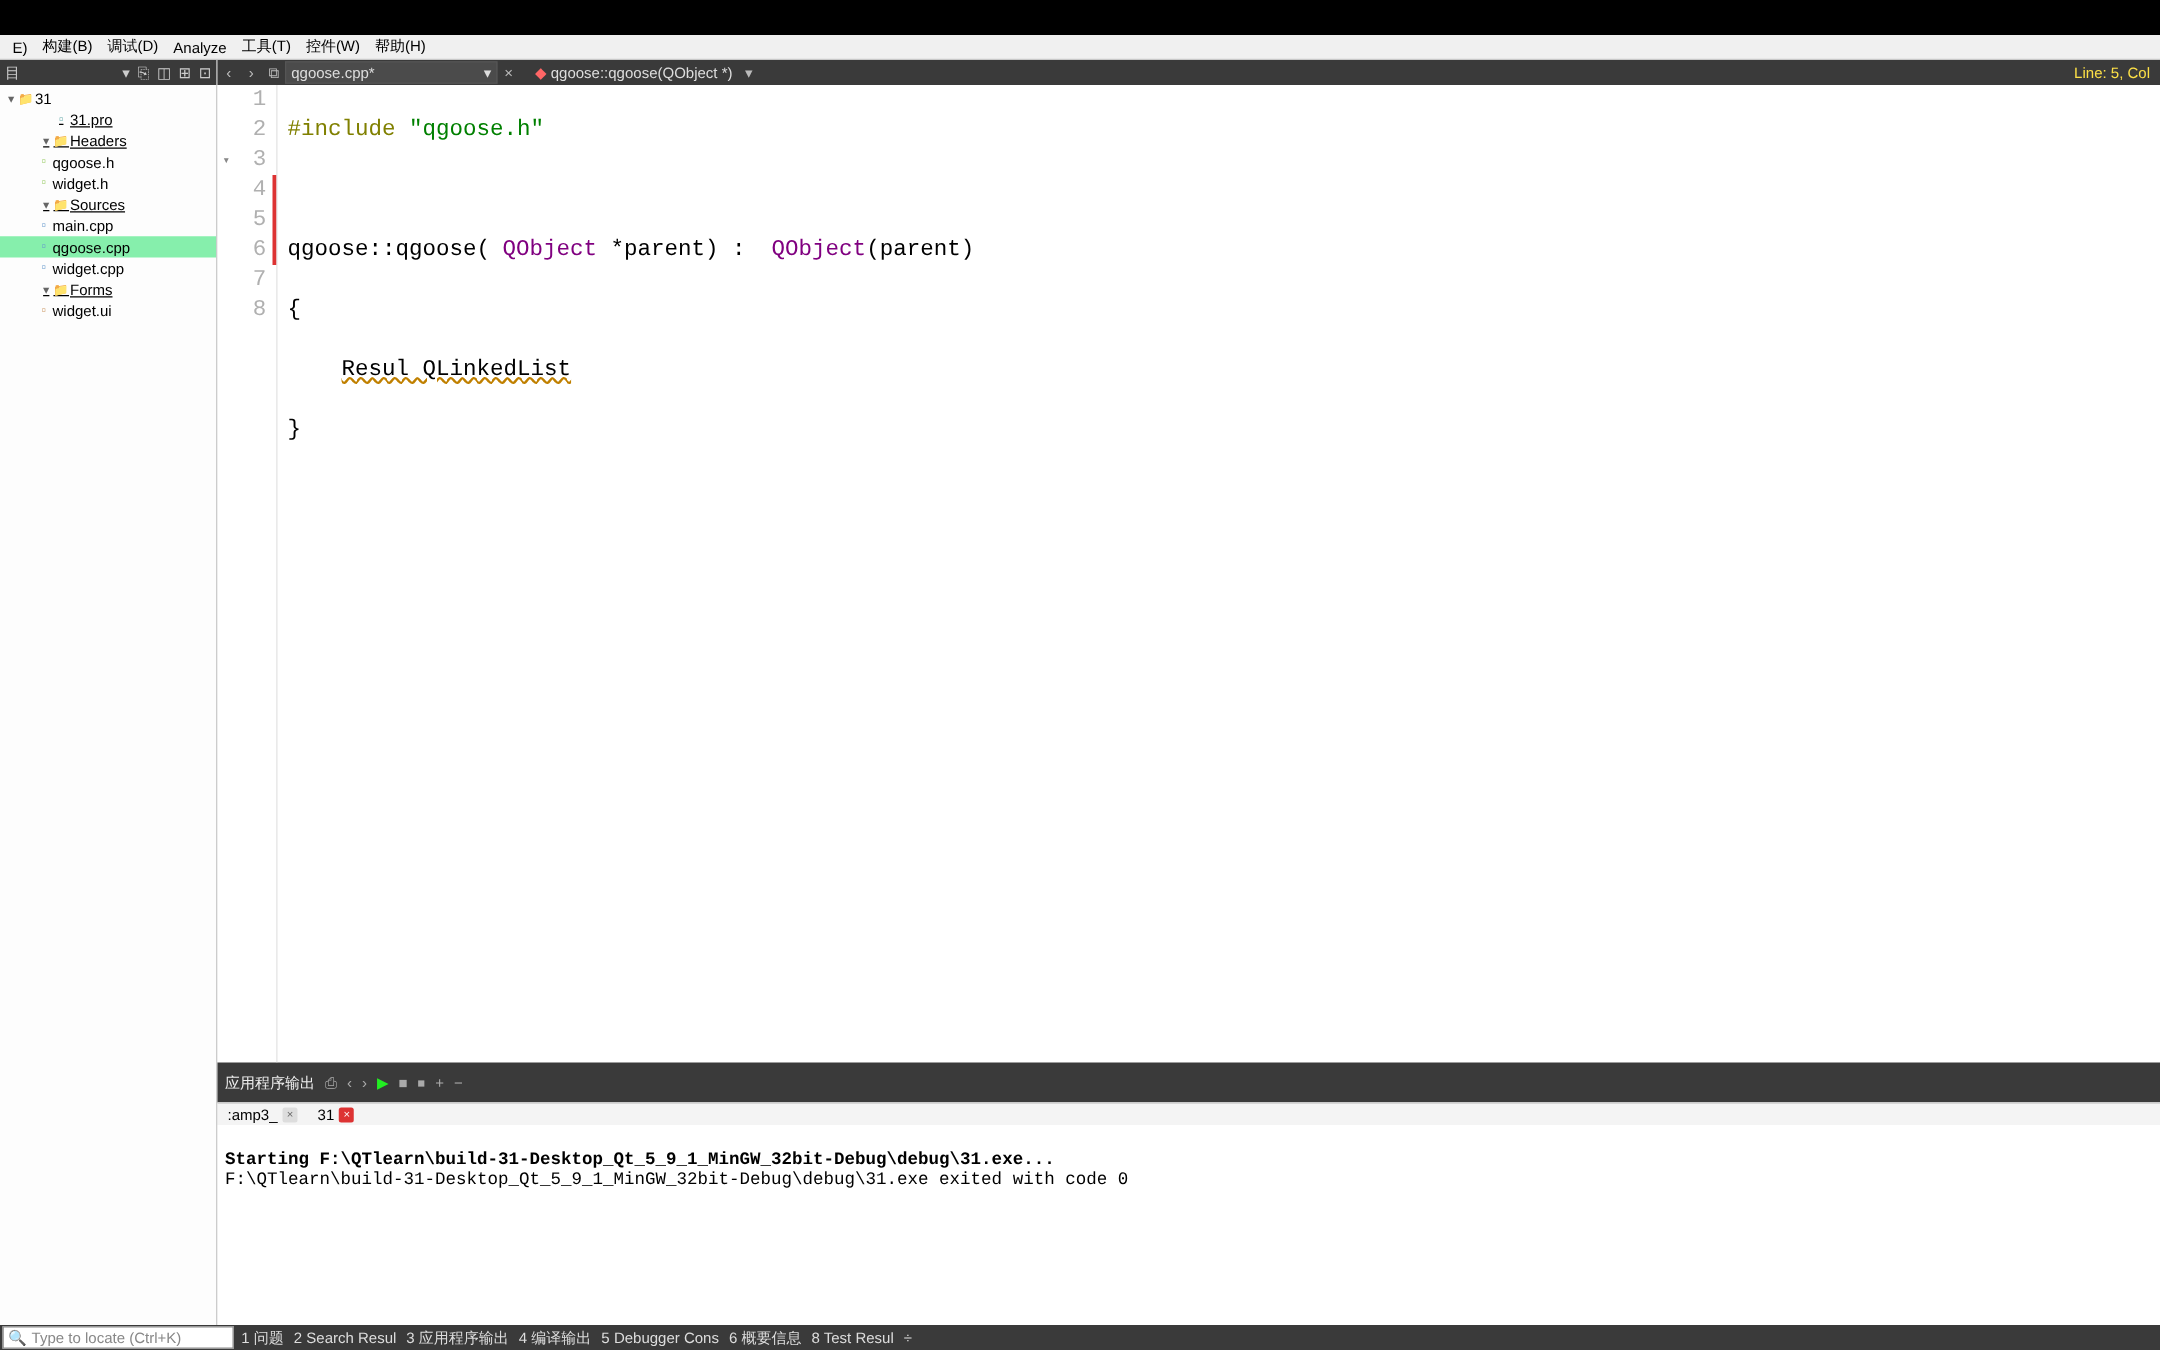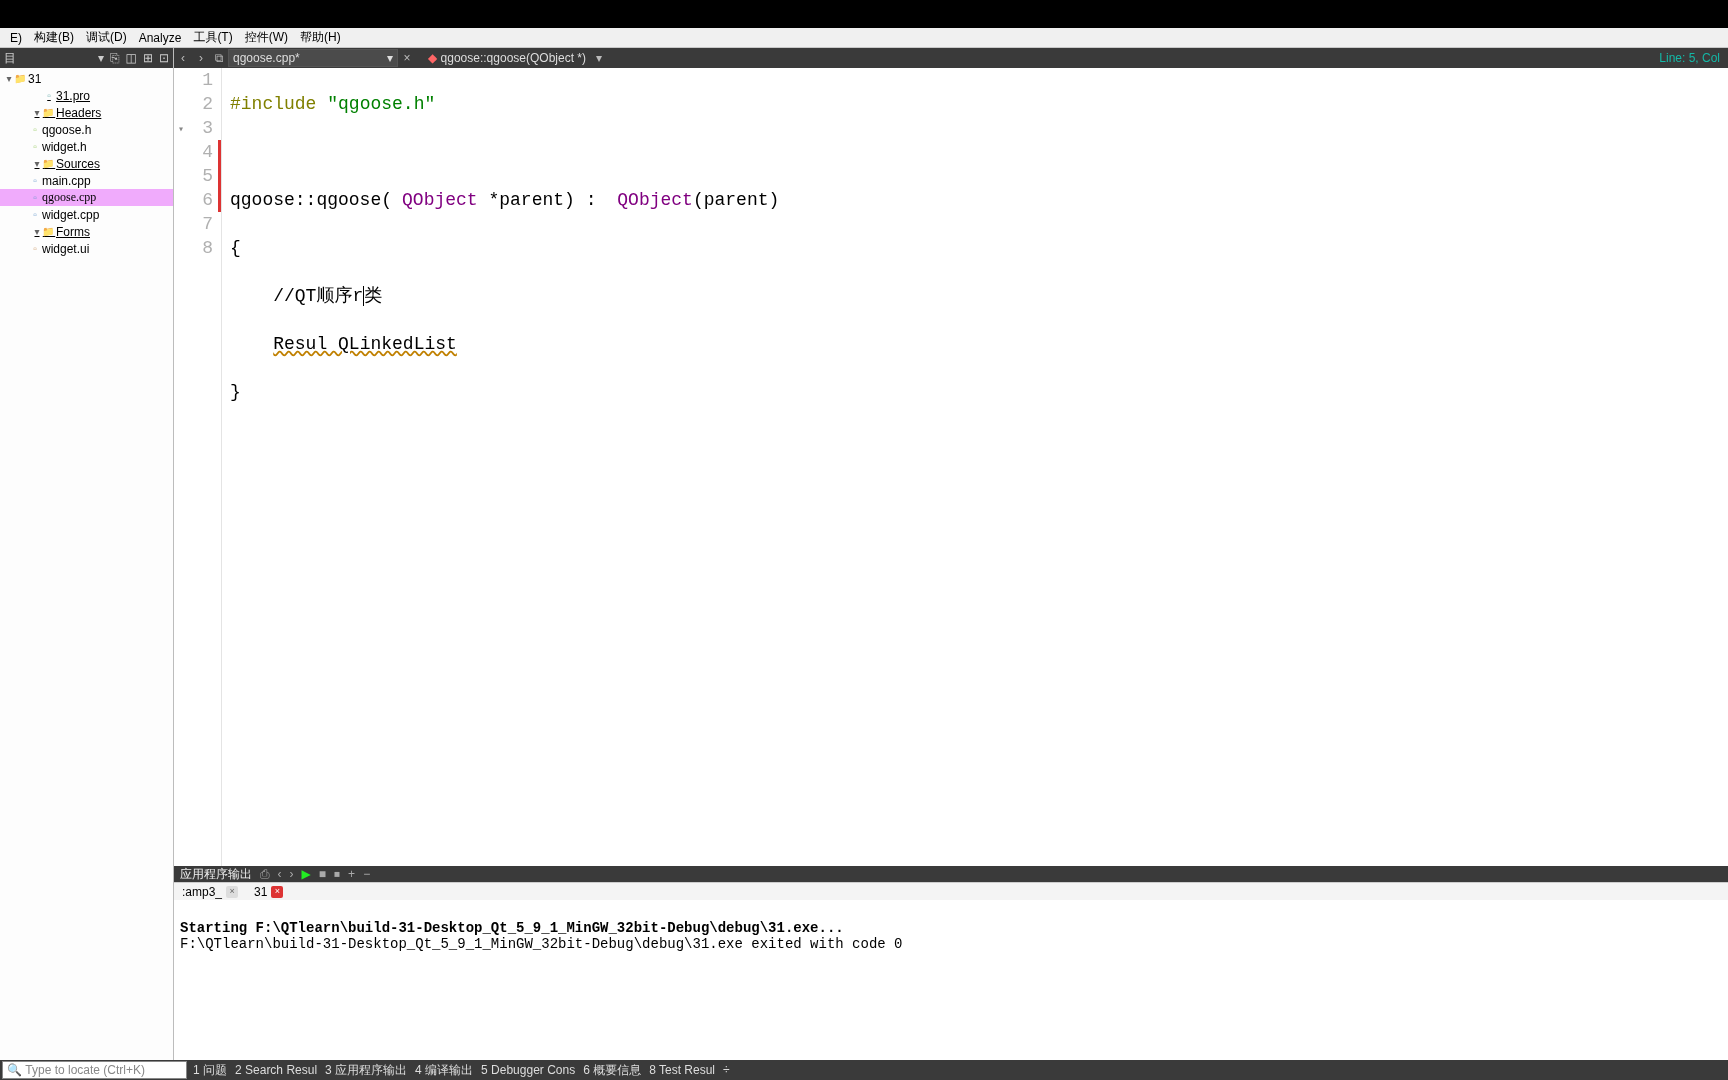--- a/index.html
+++ b/index.html
@@ -10,52 +10,52 @@
   
   .menubar { height: 20px; background: #f0f0f0; border-bottom: 1px solid #c8c8c8; display: flex; align-items: center; padding: 0 4px; font-size: 12px; }
   .menubar .item { padding: 2px 6px; }
 
   
   .toolbar { height: 20px; background: #3a3a3a; color: #ddd; display: flex; align-items: center; font-size: 12px; }
   .toolbar .ticon { width: 18px; text-align: center; color: #bbb; }
   .file-dd { background: #4b4b4b; color: #ddd; padding: 0 4px; min-width: 170px; display: flex; align-items: center; height: 18px; border: 1px solid #555; text-align: right; }
   .file-dd .chev { margin-left: auto; }
   .symbol-dd { margin-left: 8px; padding: 0 4px; display: flex; align-items: center; }
-  .status-right { margin-left: auto; padding: 0 8px; color: #14b8a6; }
+  .status-right { margin-left: auto; padding: 0 8px; color: #fde047; }
 
   
   .main { flex: 1; display: flex; min-height: 0; }
 
   .sidebar { width: 174px; background: #fdfdfd; border-right: 1px solid #bcbcbc; display: flex; flex-direction: column; }
   .sb-tools { height: 20px; background: #3a3a3a; display: flex; align-items: center; justify-content: flex-end; padding: 0 4px; gap: 6px; color: #ccc; }
   .sb-tools .sp { flex: 1; }
   .tree { flex: 1; overflow: auto; font-size: 12px; padding-top: 2px; }
   .node { display: flex; align-items: center; height: 17px; padding-left: 4px; }
   .node.d1 { padding-left: 32px; text-decoration: underline; }
   .node.d2 { padding-left: 18px; }
-  .node.sel { background: #f0abfc; font-family: Liberation Serif, serif; }
+  .node.sel { background: #86efac; }
   .tw { width: 10px; text-align: center; color: #666; font-size: 10px; }
   .fic { width: 14px; display: inline-flex; justify-content: center; }
 
   .editor-wrap { flex: 1; display: flex; flex-direction: column; min-width: 0; }
   .editor { flex: 1; display: flex; background: #fff; font-family: Consolas, "Courier New", monospace; font-size: 18px; line-height: 24px; overflow: auto; }
   .gutter { width: 48px; text-align: right; padding-right: 8px; color: #b0b0b0; border-right: 1px solid #e4e4e4; user-select: none; position: relative; }
   .gutter .ln { height: 24px; }
   .gutter .fold { position: absolute; left: 4px; color: #888; font-size: 10px; }
   .gutter .mark { position: absolute; right: 0; width: 3px; height: 24px; background: #d33; }
   .code { padding-left: 8px; white-space: pre; }
   .code .row { height: 24px; }
   .kw { color: #808000; }
   .str { color: #008000; }
   .type { color: #800080; margin-left: 10px; }
   .warn { text-decoration: underline wavy #c08000; }
   .cur { border-left: 1px solid #000; }
 
   
-  .out-header { height: 16px; background: #3a3a3a; color: #eee; display: flex; align-items: center; font-size: 12px; padding: 0 6px; gap: 8px; }
+  .out-header { height: 32px; background: #3a3a3a; color: #eee; display: flex; align-items: center; font-size: 12px; padding: 0 6px; gap: 8px; }
   .out-header .ctl { color: #aaa; }
   .out-header .play { color: #2e2; }
   .tabs-row { height: 18px; background: #f4f4f4; border-top: 1px solid #ccc; display: flex; align-items: center; font-size: 12px; }
   .tab { padding: 0 8px; display: flex; align-items: center; gap: 4px; }
   .tab .x { width: 12px; height: 12px; background: #ddd; border-radius: 2px; text-align: center; line-height: 11px; font-size: 9px; color: #666; }
   .tab.active .x { background: #d33; color: #fff; }
   .output { height: 160px; background: #fff; font-family: Liberation Mono, monospace; font-size: 14px; padding: 4px 6px; white-space: pre; overflow: auto; }
   .output .bold { font-weight: bold; }
 
   
@@ -187,21 +187,20 @@
           <div class="ln">6</div>
           <span class="mark" style="top:120px"></span>
           <div class="ln">7</div>
           <div class="ln">8</div>
         </div>
         <div class="code">
 <div class="row"><span class="kw">#include</span> <span class="str">"qgoose.h"</span></div>
 <div class="row"></div>
 <div class="row"><span>qgoose::qgoose(</span><span class="type">QObject</span><span> *parent) : </span><span class="type">QObject</span><span>(parent)</span></div>
 <div class="row"><span>{</span></div>
-<div class="row">    <span>//QT顺序r</span><span class="cur"></span><span>类</span></div>
 <div class="row">    <span class="warn">Resul QLinkedList</span></div>
 <div class="row"><span>}</span></div>
 <div class="row"></div>
         </div>
       </div>
 
       <div class="out-header">
         <span>应用程序输出</span>
         <span class="ctl">⎙</span>
         <span class="ctl">‹</span>

